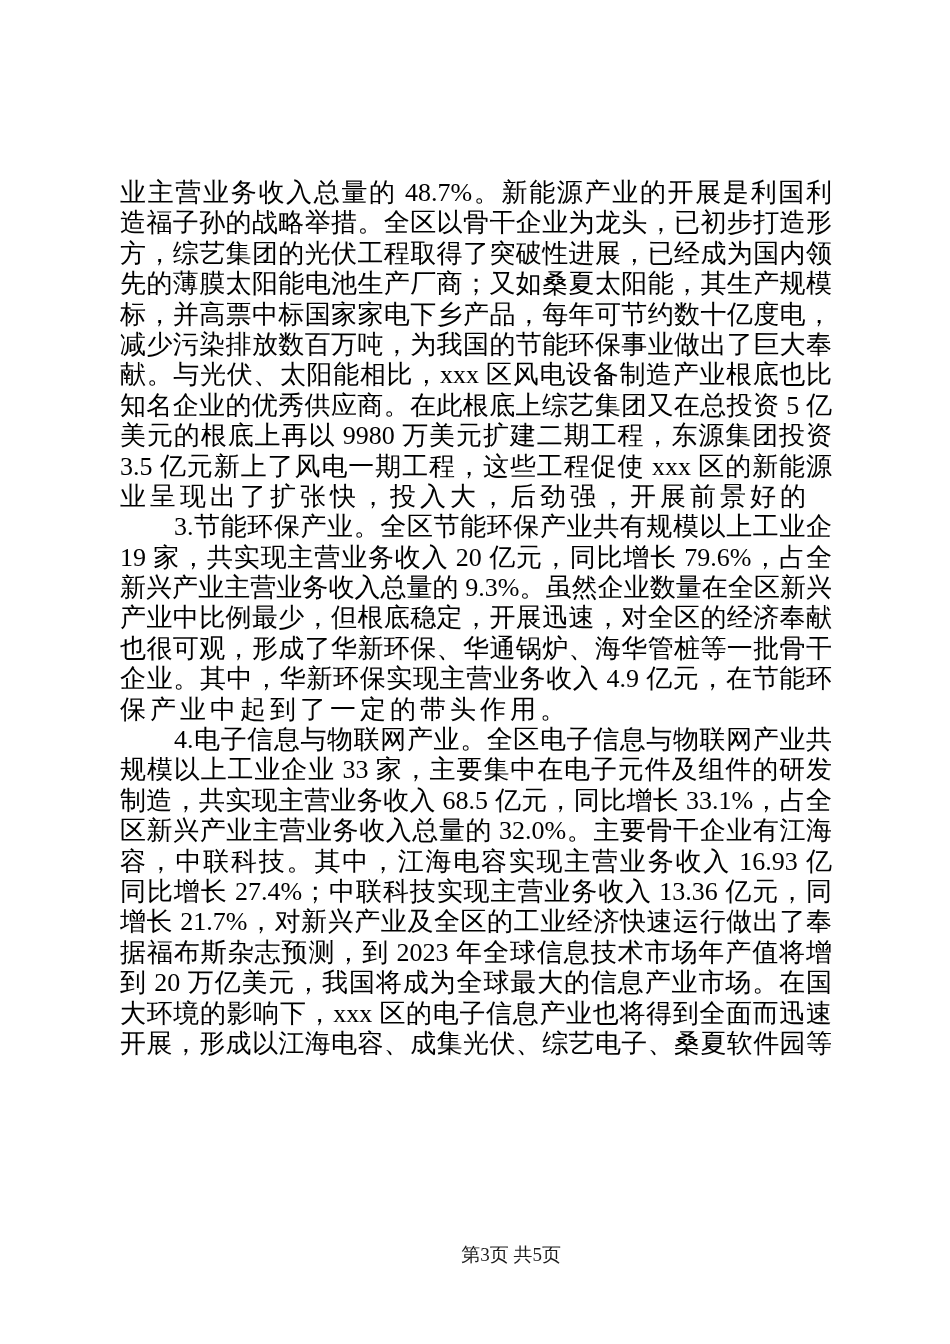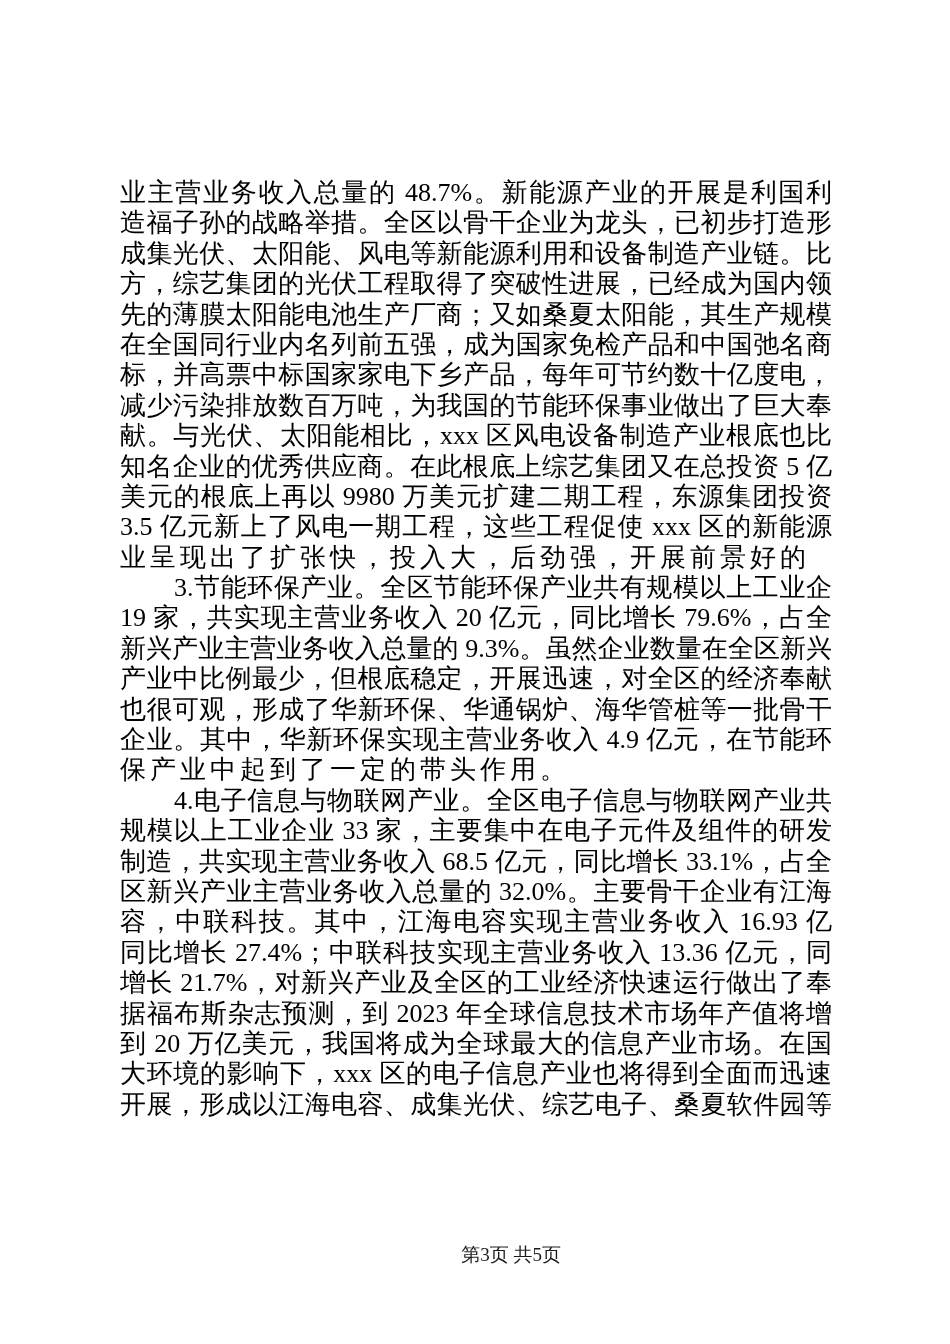--- a/index.html
+++ b/index.html
@@ -52,24 +52,22 @@
     color: #1a1a1a;
   }
 </style>
 </head>
 <body>
 
 <div class="page">
   <div class="text-block">
     <div class="line">业主营业务收入总量的 48.7%。新能源产业的开展是利国利民，</div>
     <div class="line">造福子孙的战略举措。全区以骨干企业为龙头，已初步打造形</div>
-    <div class="line">成集光伏、太阳能、风电等新能源利用和设备制造产业链。比</div>
     <div class="line">方，综艺集团的光伏工程取得了突破性进展，已经成为国内领</div>
     <div class="line">先的薄膜太阳能电池生产厂商；又如桑夏太阳能，其生产规模</div>
-    <div class="line">在全国同行业内名列前五强，成为国家免检产品和中国弛名商</div>
     <div class="line">标，并高票中标国家家电下乡产品，每年可节约数十亿度电，</div>
     <div class="line">减少污染排放数百万吨，为我国的节能环保事业做出了巨大奉</div>
     <div class="line">献。与光伏、太阳能相比，xxx 区风电设备制造产业根底也比较</div>
     <div class="line">知名企业的优秀供应商。在此根底上综艺集团又在总投资 5 亿</div>
     <div class="line">美元的根底上再以 9980 万美元扩建二期工程，东源集团投资</div>
     <div class="line">3.5 亿元新上了风电一期工程，这些工程促使 xxx 区的新能源产</div>
     <div class="line para-end">业呈现出了扩张快，投入大，后劲强，开展前景好的新局面。</div>
     <div class="line indent">3.节能环保产业。全区节能环保产业共有规模以上工业企业</div>
     <div class="line">19 家，共实现主营业务收入 20 亿元，同比增长 79.6%，占全区</div>
     <div class="line">新兴产业主营业务收入总量的 9.3%。虽然企业数量在全区新兴</div>

